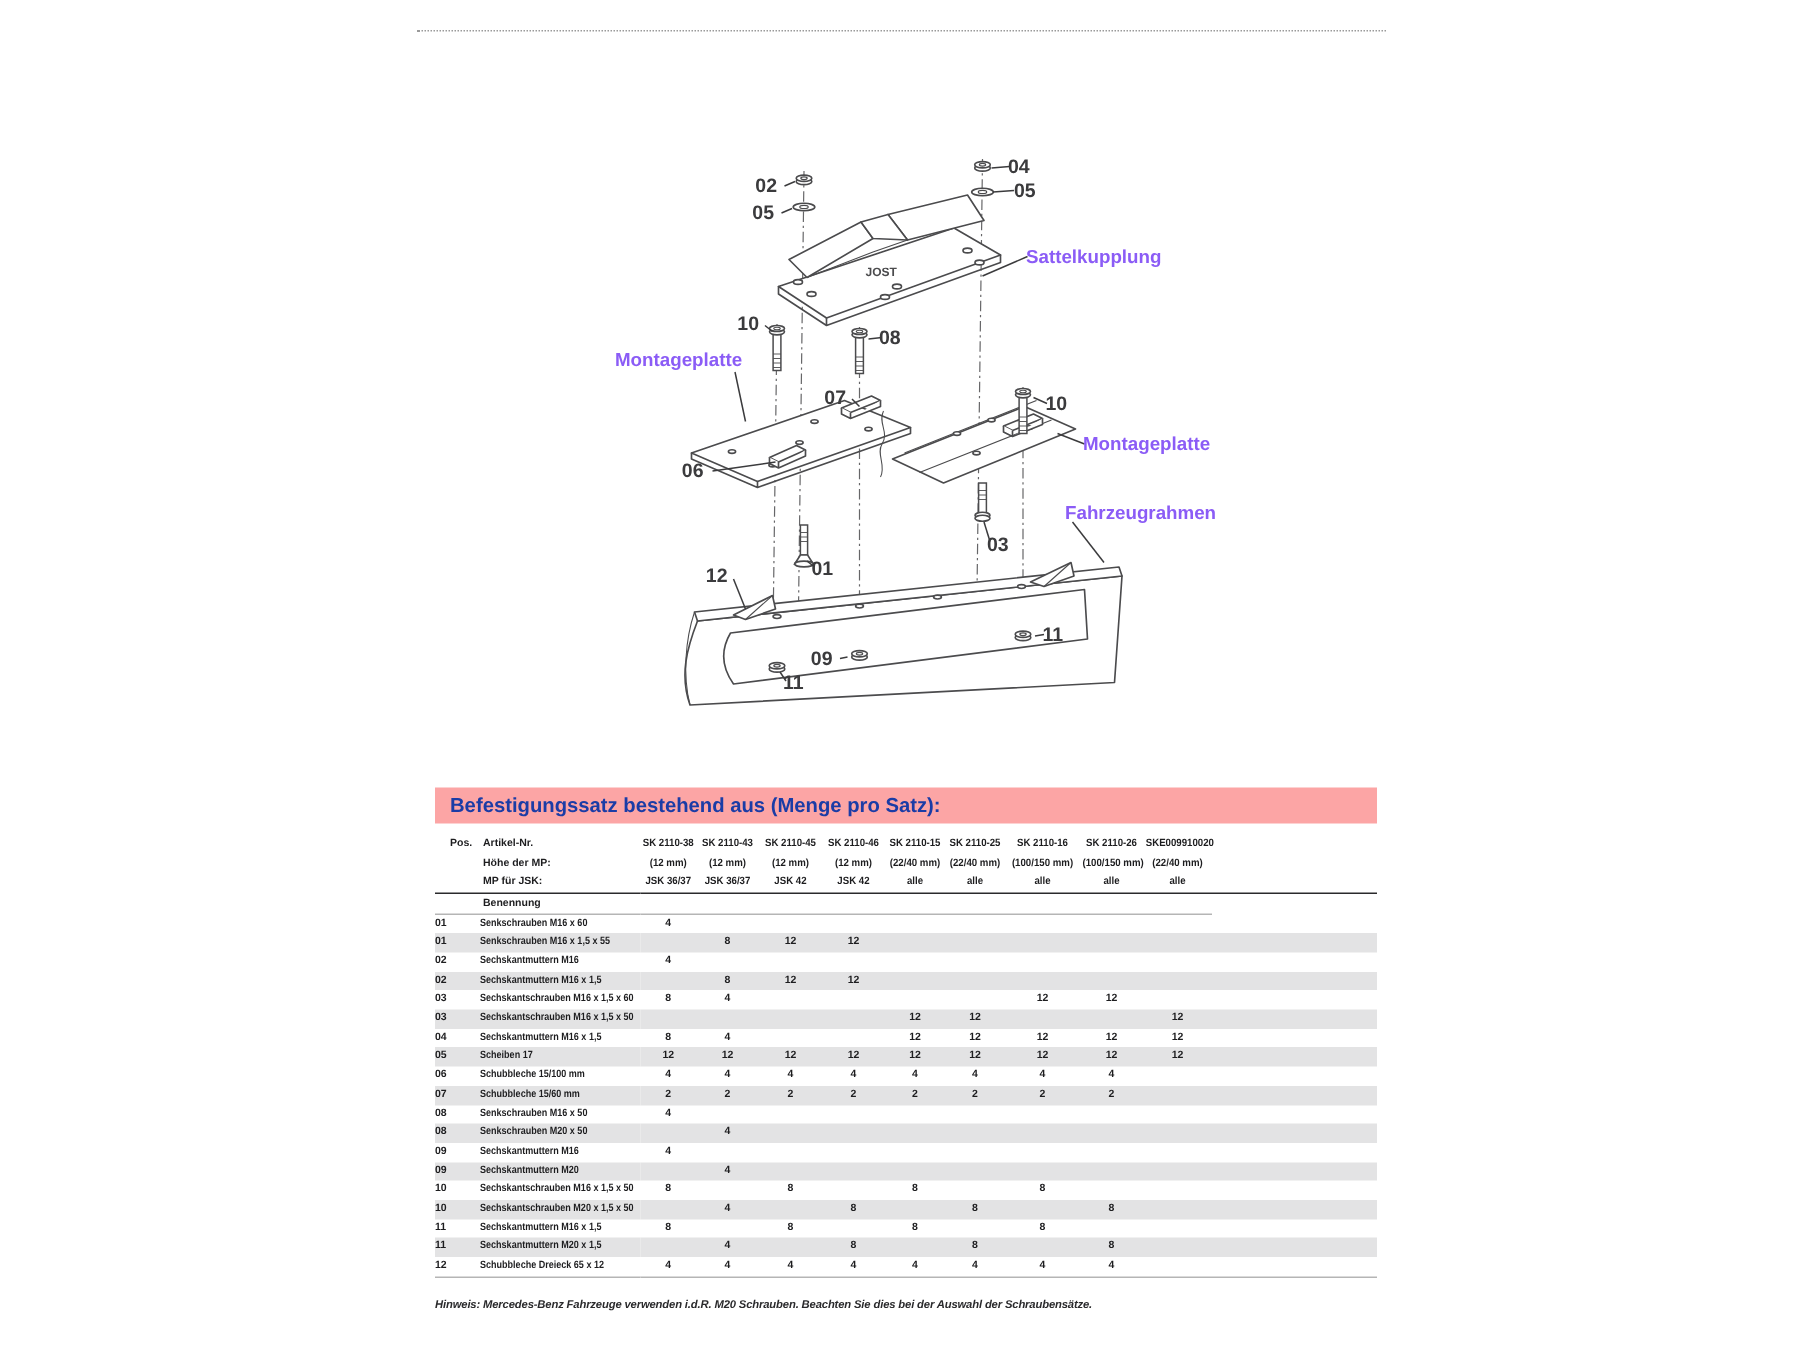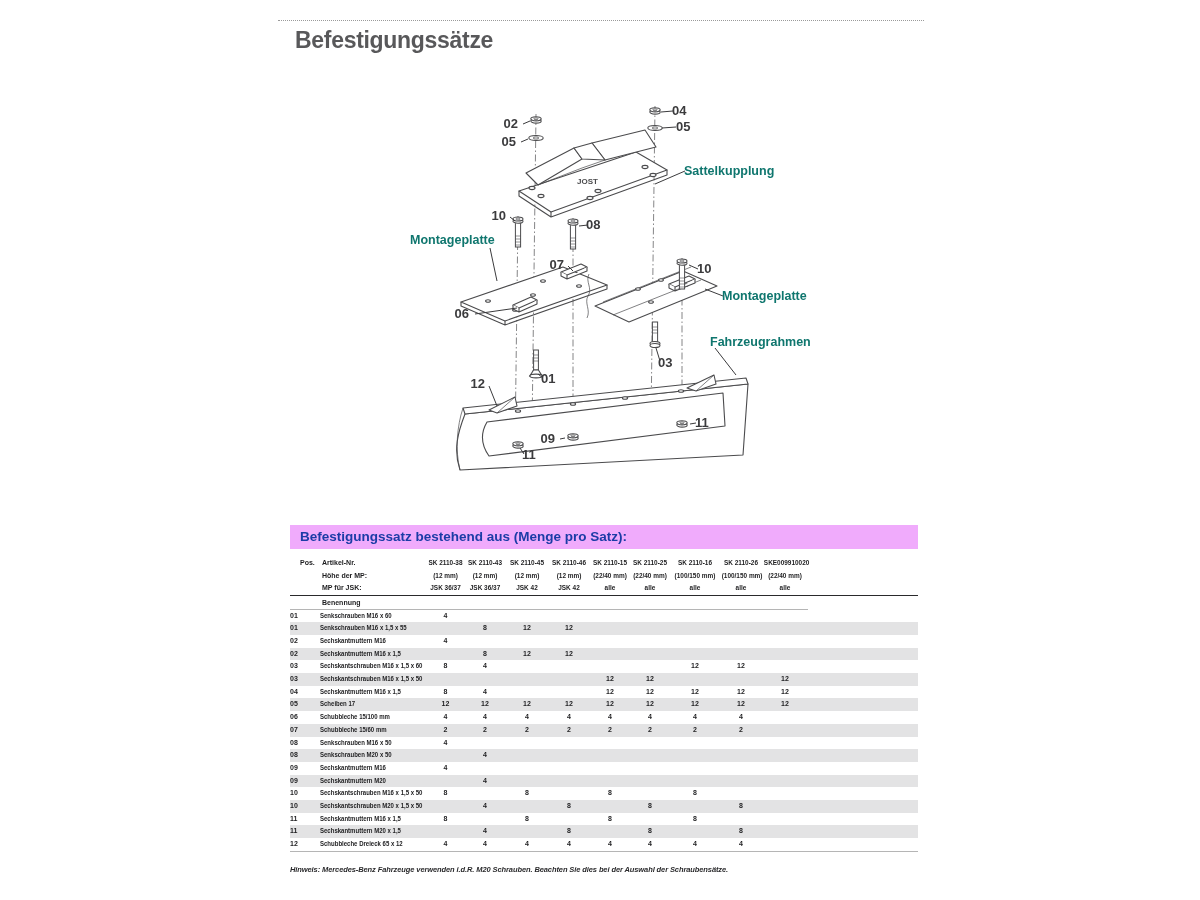--- a/index.html
+++ b/index.html
@@ -14,27 +14,27 @@
   .title-block{position:absolute;left:295px;top:27px;color:#58585a;}
   .title-block div{font-size:23px;font-weight:bold;line-height:27px;letter-spacing:-0.3px;white-space:nowrap;}
   
   #diagram-wrap{position:absolute;left:393px;top:88px;width:560px;height:430px;}
   #diagram-labels{position:absolute;left:0;top:0;width:1200px;height:900px;pointer-events:none;}
   .callout{
     position:absolute;font-size:13px;font-weight:bold;color:#3b3b3d;
     height:16px;line-height:16px;white-space:nowrap;
   }
   .dlabel{
-    position:absolute;font-size:12.5px;font-weight:bold;color:#0f766e;
+    position:absolute;font-size:12.5px;font-weight:bold;color:#8b5cf6;
     height:16px;line-height:16px;white-space:nowrap;
   }
   
   #table-section{position:absolute;left:290px;top:525px;width:628px;}
   .band{
-    height:24px;line-height:24px;background:#f0abfc;
+    height:24px;line-height:24px;background:#fca5a5;
     color:#1b3ca6;font-size:13.5px;font-weight:bold;padding-left:10px;
     box-sizing:border-box;
   }
   table.parts{
     border-collapse:collapse;table-layout:fixed;width:628px;margin-top:8px;
     color:#1d1d1f;font-family:"Liberation Sans",sans-serif;
   }
   table.parts th,table.parts td{padding:0;margin:0;}
   thead th{vertical-align:top;border-bottom:1.6px solid #2a2a2c;padding-bottom:2px;}
   thead th div{font-size:7px;font-weight:bold;line-height:12.5px;}
@@ -63,21 +63,20 @@
   svg .thin{stroke:#4b4b4d;fill:none;stroke-width:.7;}
   svg .cline{stroke:#666668;fill:none;stroke-width:.8;stroke-dasharray:7 2.5 1.5 2.5;}
   svg .leader{stroke:#3b3b3d;fill:none;stroke-width:1;}
 </style>
 </head>
 <body>
 
 <div class="top-rule"></div>
 
 <div class="title-block">
-  <div>Befestigungssätze</div>
 </div>
 
 <div id="diagram-wrap">
 <svg width="560" height="430" viewBox="0 0 560 430">
 
   <g>
     <path class="cline" d="M143,26 L139,345"></path>
     <path class="cline" d="M125,128 L122,360"></path>
     <path class="cline" d="M180,130 L180,352"></path>
     <path class="cline" d="M262,18 L258,333"></path>

